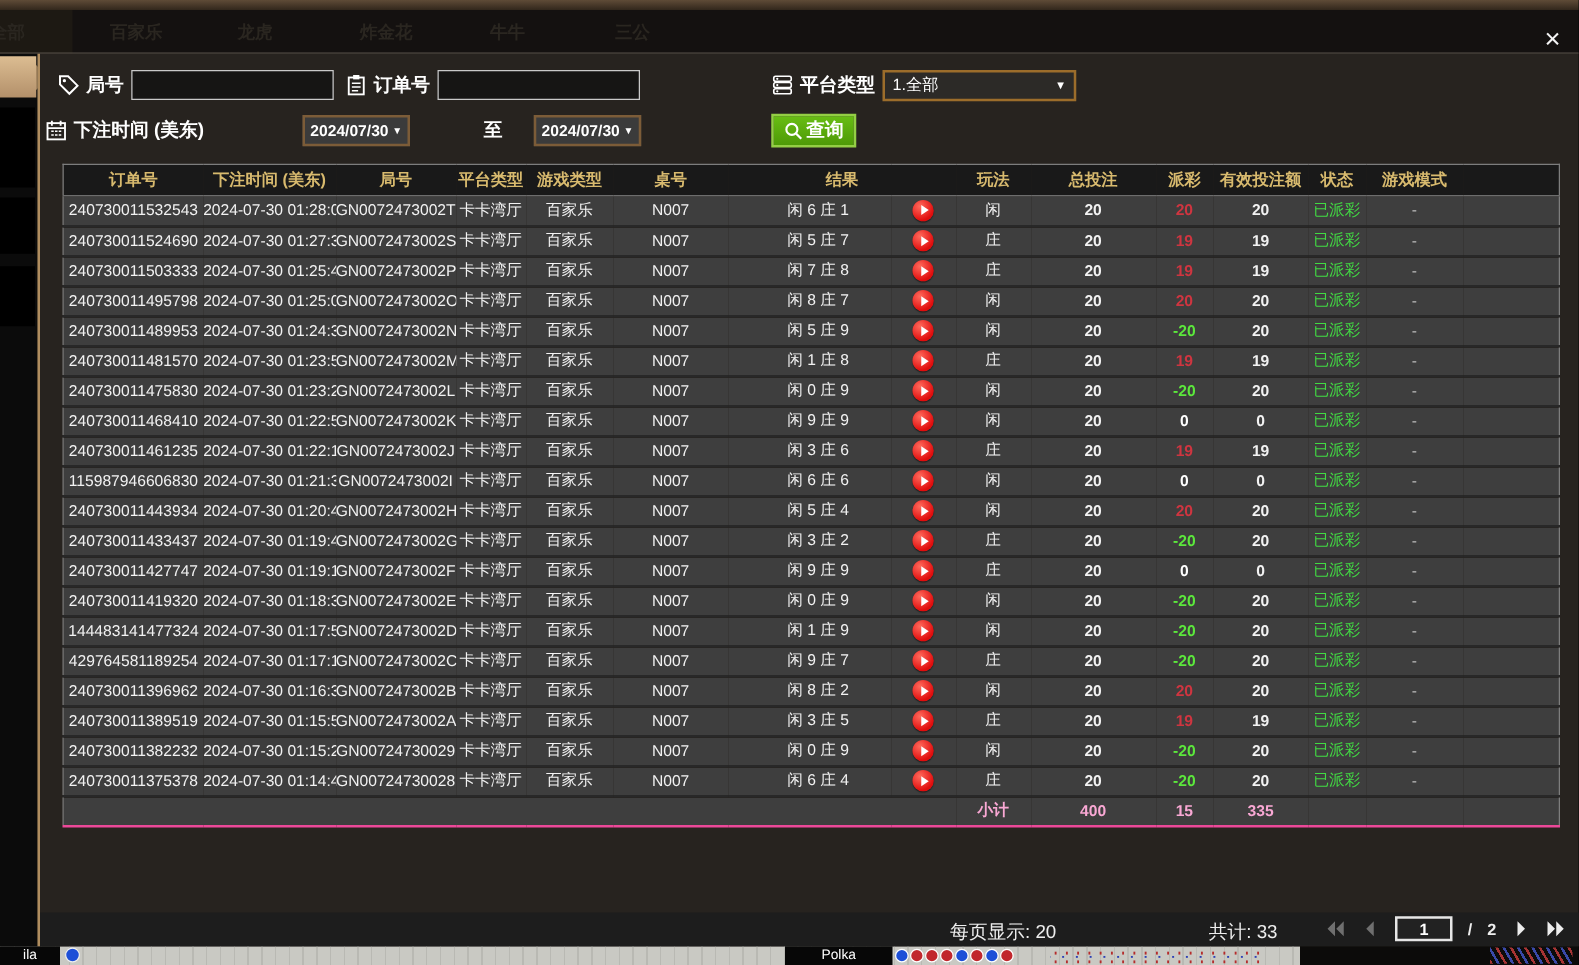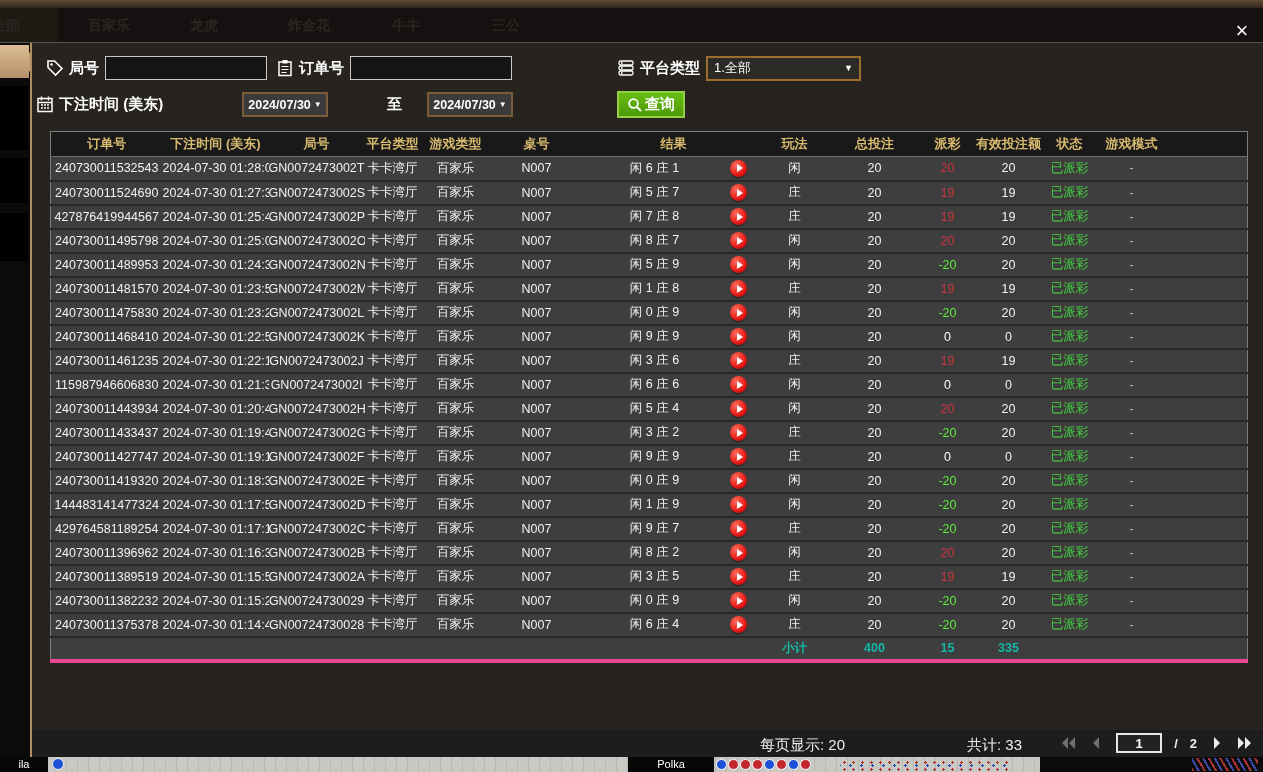--- a/index.html
+++ b/index.html
@@ -65,25 +65,25 @@
     gap:2px; cursor:pointer; }
 
   
   .tbl-wrap { position:absolute; left:18px; top:88px; width:1197px; }
   table { border-collapse:collapse; table-layout:fixed; width:1197px; border:1px solid #7d7d7d; }
   th { height:25px; background:#191919; color:#d8ba6e; font-size:13px; font-weight:bold; text-align:center; overflow:hidden; }
   td { height:24px; background:#3e3e3e; color:#f2f2f2; font-size:12.5px; text-align:center;
     border-bottom:2px solid #282828; white-space:nowrap; overflow:hidden; }
   thead tr { border-bottom:1px solid #6d6d6d; }
   td.result { padding-left:14px; }
-  td.bold { font-weight:normal; }
+  td.bold { font-weight:bold; }
   td.pos { color:#cf3540; } td.neg { color:#5ce83c; } td.zero { color:#fff; }
   td.status { color:#42d943; }
   td.mode { color:#bdbdbd; }
-  tr.sum-row td { color:#14b8a6; font-weight:bold; border-bottom:4px solid #ec4899; }
+  tr.sum-row td { color:#f9a8d4; font-weight:bold; border-bottom:2px solid #ec4899; }
   .play-btn { display:inline-block; width:17px; height:17px; border-radius:50%;
     background:radial-gradient(circle at 35% 30%,#ff6a5c,#e00d0d 70%); position:relative;
     vertical-align:middle; cursor:pointer; box-shadow:0 1px 1px rgba(0,0,0,.5); }
   .play-btn .tri { position:absolute; left:7px; top:4.5px; border-left:6px solid #fff;
     border-top:4px solid transparent; border-bottom:4px solid transparent; }
 
   
   .footer { position:absolute; left:0; top:687px; width:1233px; height:27px; background:#1d1d1d; }
   .footer .f-text { position:absolute; top:6px; color:#eee; font-size:15px; }
   .pager { position:absolute; right:12px; top:3px; display:flex; align-items:center; gap:12px; }
@@ -267,21 +267,21 @@
     </td>
     <td>庄</td>
     <td class="bold">20</td>
     <td class="bold pos">19</td>
     <td class="bold">19</td>
     <td class="status">已派彩</td>
     <td class="mode">-</td>
     <td></td>
   </tr>
             <tr class="data-row">
-    <td>427876419944567</td>
+    <td>240730011503333</td>
     <td>2024-07-30 01:25:43</td>
     <td>GN0072473002P</td>
     <td>卡卡湾厅</td>
     <td>百家乐</td>
     <td>N007</td>
     <td class="result">闲 7 庄 8</td>
     <td>
       <span class="play-btn"><span class="tri"></span></span>
     </td>
     <td>庄</td>

